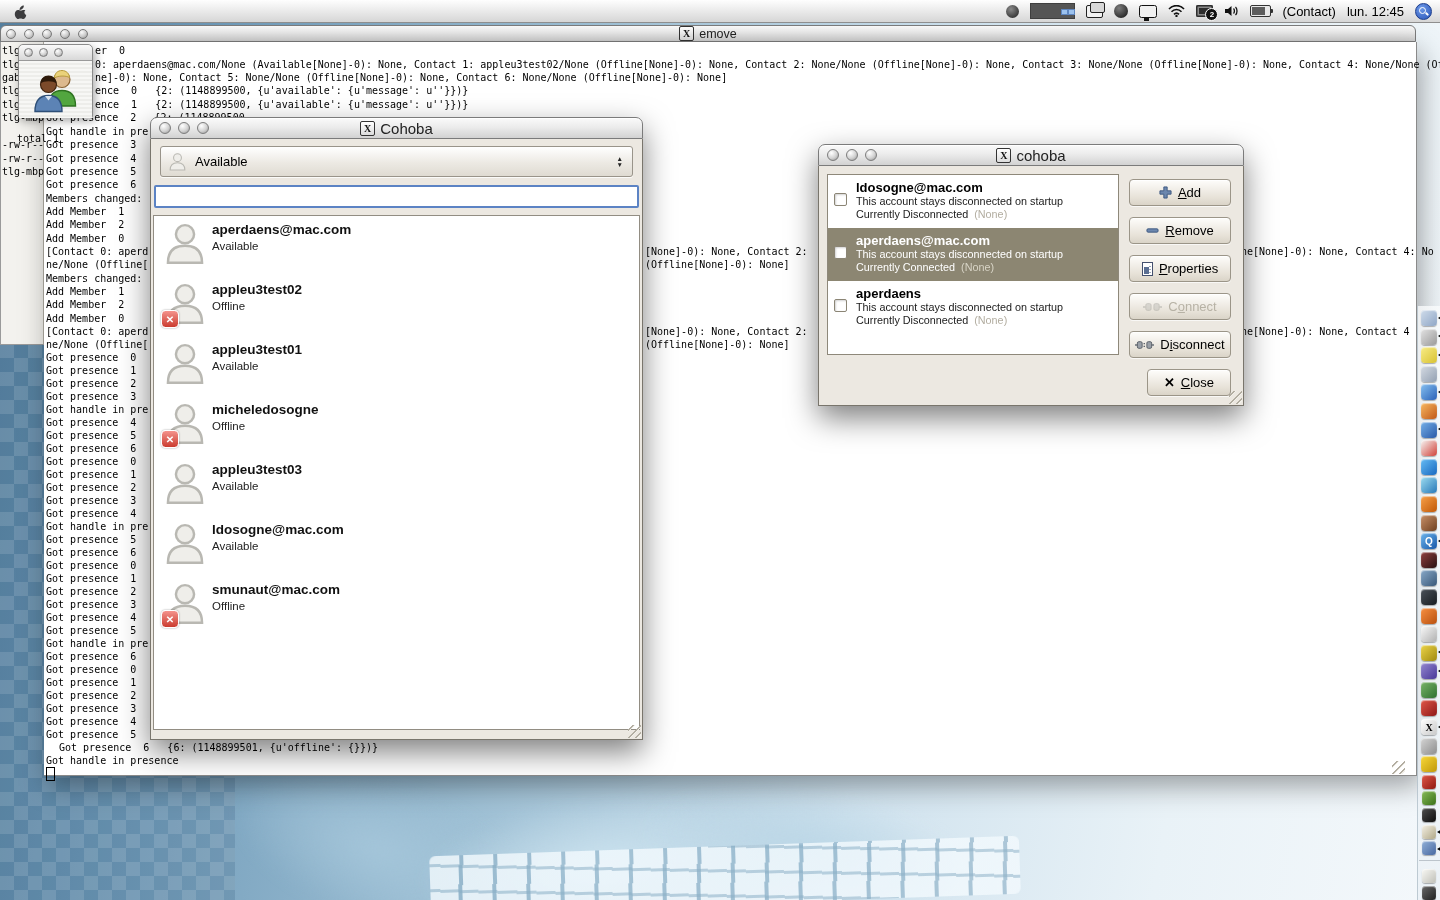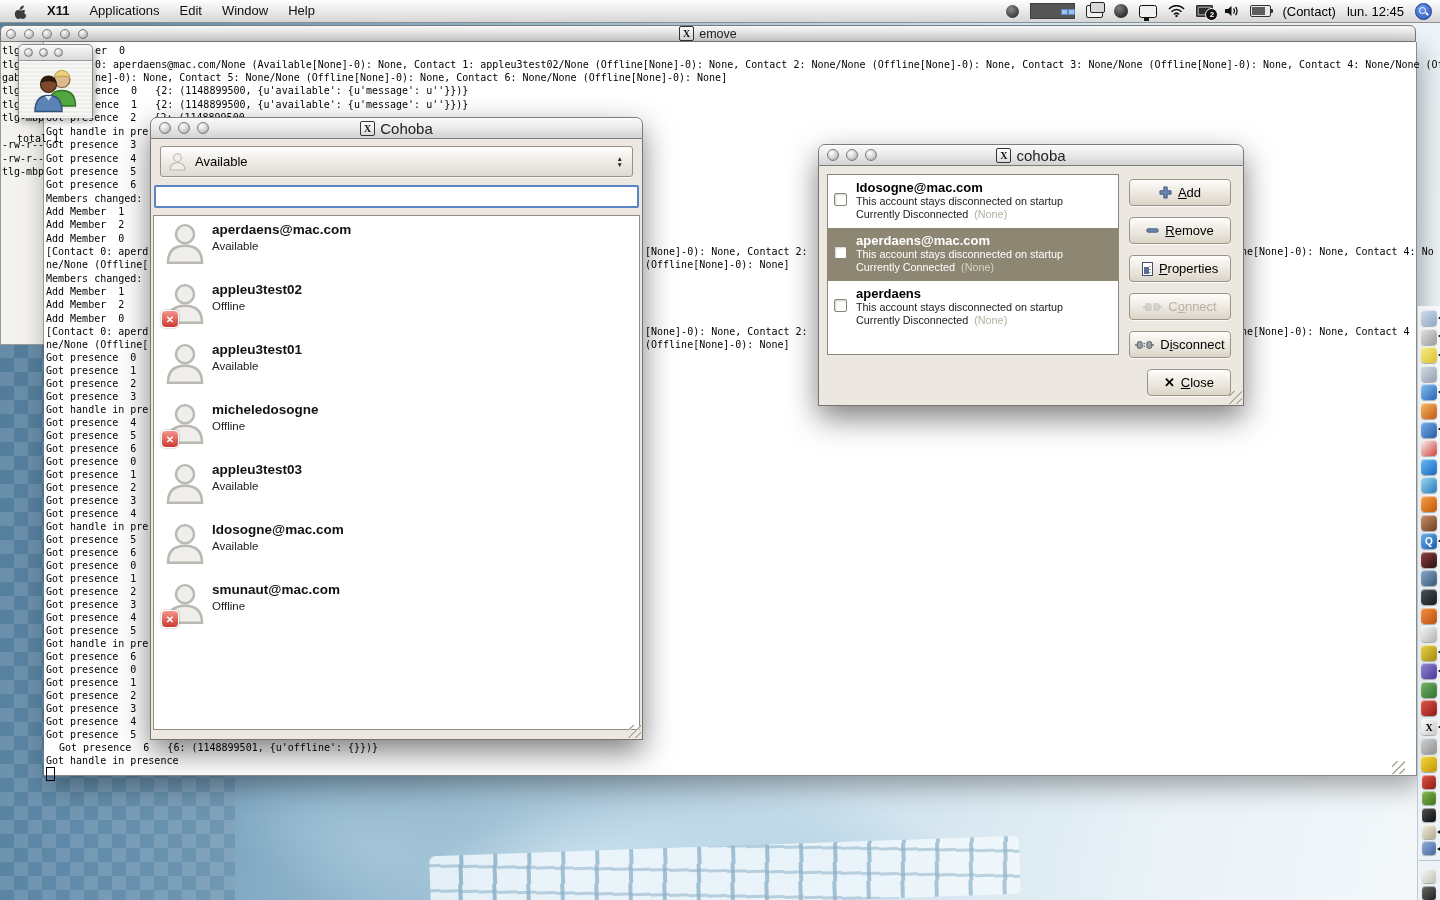--- a/index.html
+++ b/index.html
@@ -552,28 +552,20 @@
   </div>
 
 <div id="menubar">
   <div class="mb-left">
     <span class="apple-wrap">
       <svg width="13" height="15" viewBox="0 0 13 15">
         <path fill="#3c3c3e" d="M6.5,3.2 C7.3,2.2 8.6,1.5 9.8,1.5 C9.9,2.7 9.4,3.8 8.7,4.6 C7.9,5.5 6.8,6.1 5.6,6 C5.4,4.9 6,3.8 6.5,3.2 Z"></path>
         <path fill="#3c3c3e" d="M9.6,6 C8.5,6 8,6.6 6.9,6.6 C5.8,6.6 5.1,6 4.1,6 C2.2,6 0.8,7.7 0.8,10 C0.8,12.6 2.7,15 3.9,15 C4.8,15 5.3,14.4 6.6,14.4 C7.9,14.4 8.3,15 9.3,15 C10.5,15 12.2,12.8 12.2,10.9 C10.9,10.3 10.4,9.2 10.4,8.2 C10.4,7.2 11,6.5 11.4,6.2 C10.9,6.1 10.2,6 9.6,6 Z"></path>
       </svg>
     </span>
-    <span style="display:flex">
-
-    <span class="mb-item bold">X11</span>
-        <span class="mb-item">Applications</span>
-        <span class="mb-item">Edit</span>
-        <span class="mb-item">Window</span>
-        <span class="mb-item">Help</span>
-      </span>
   </div>
   <div class="mb-right">
     <span class="mi webcam-i"></span>
     <span class="mi pager-i">
       <span class="pcell"></span>
       <span class="pcell"></span>
       <span class="pcell active"></span>
       <span class="pcell"></span>
       <span class="pcell"></span>
       <span class="pcell"></span>

